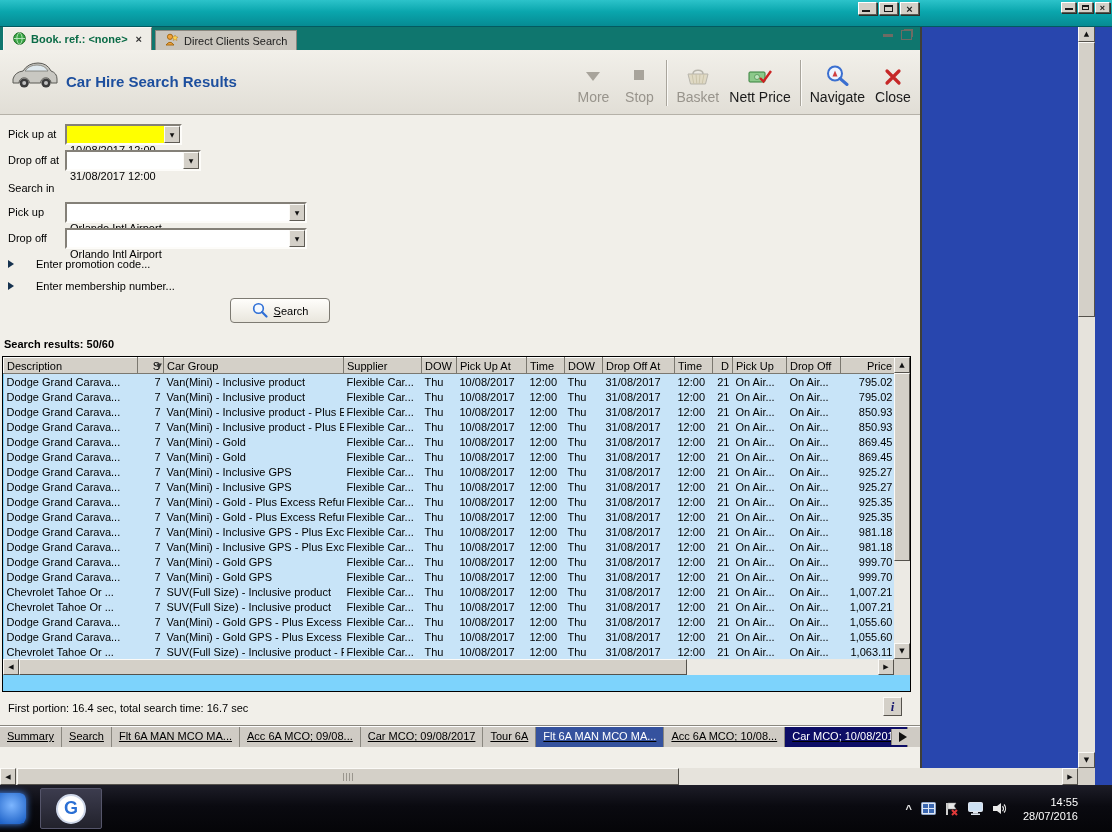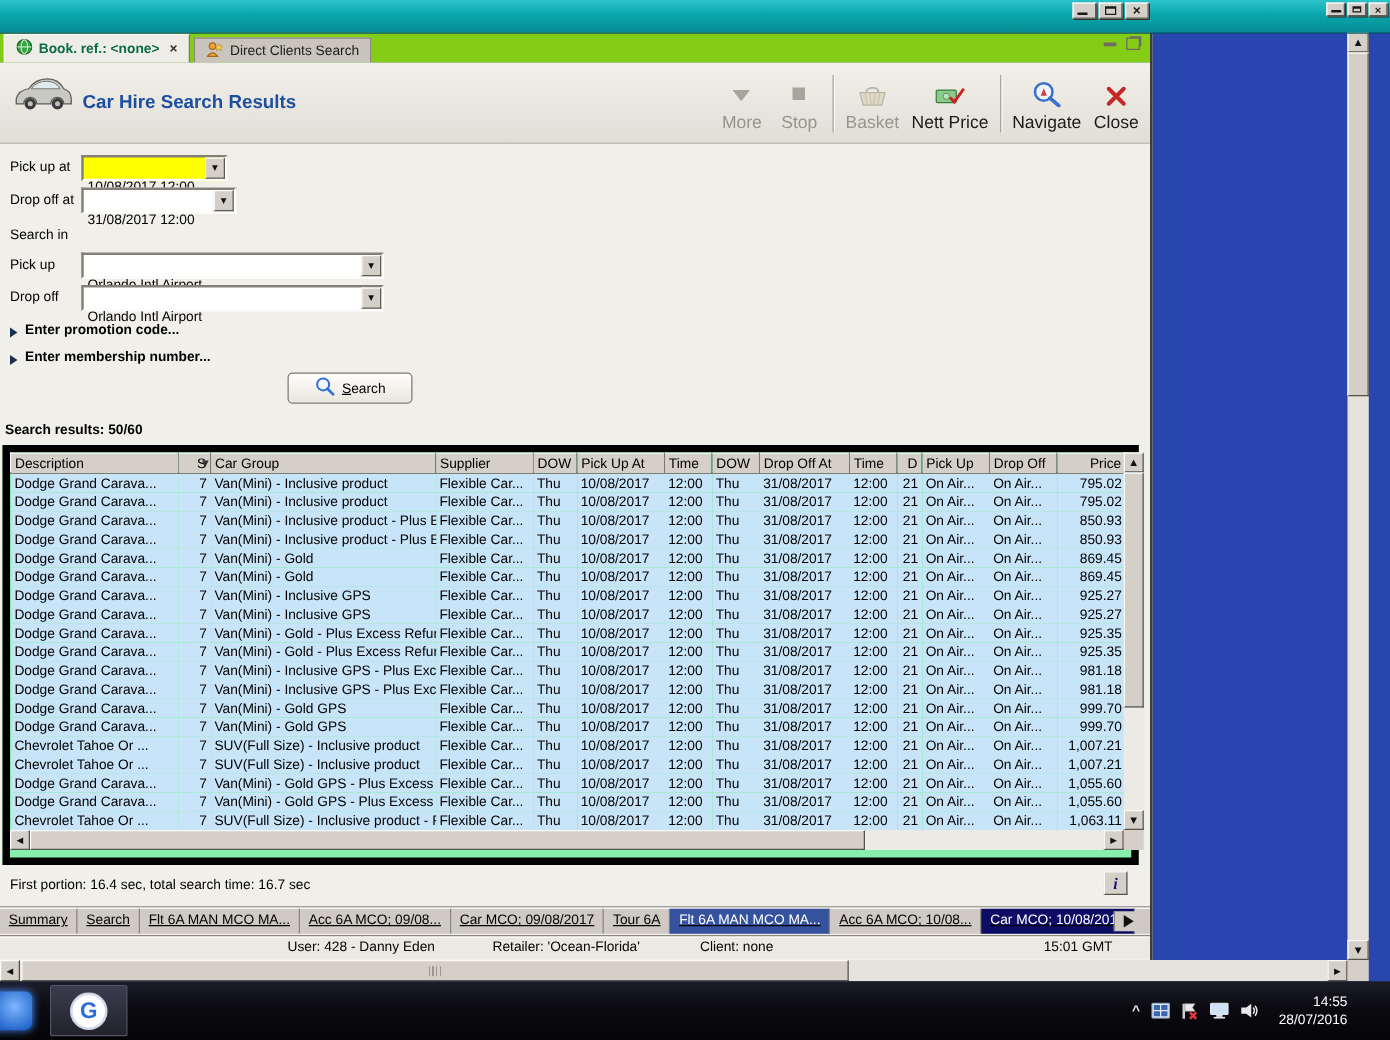--- a/index.html
+++ b/index.html
@@ -20,21 +20,21 @@
   .wbtn.small{width:15px;height:11px;}
   .g-min{position:absolute;left:3px;bottom:2px;width:8px;height:2px;background:#1a1a1a;}
   .g-max{width:9px;height:7px;border:1px solid #1a1a1a;border-top-width:2px;box-sizing:border-box;}
   .wbtn.small .g-max{width:7px;height:5px;}
   .g-x{font-size:11px;line-height:10px;font-weight:bold;color:#1a1a1a;}
   .wbtn.small .g-x{font-size:9px;}
   
   .app{position:absolute;left:0;top:26px;width:922px;height:742px;background:#f1efe9;
     border-right:2px solid #3f3f39;box-sizing:border-box;z-index:5;}
   
-  .doc-tabs{position:absolute;left:0;top:0;width:100%;height:24px;background:#84cc16;
+  .doc-tabs{position:absolute;left:0;top:0;width:100%;height:24px;background:#0f766e;
     border-bottom:3px solid #14532d;display:flex;align-items:flex-end;}
   .dtab{height:20px;display:flex;align-items:center;gap:5px;padding:0 9px;font-size:11px;
     background:#c9c5bd;border:1px solid #8a877f;border-bottom:none;margin-left:3px;color:#1c1c1c;box-sizing:border-box;}
   .dtab.active{background:#efede7;height:23px;border-color:#f8f7f3 #7c7973 #efede7 #f8f7f3;}
   .dtab.active .dtab-label{color:#0a6b46;font-weight:bold;}
   .dtab-close{font-weight:bold;font-size:11px;color:#333;margin-left:3px;}
   .mdi-controls{position:absolute;right:8px;top:4px;display:flex;gap:8px;align-items:center;}
   .g-min2{width:10px;height:3px;background:#6e6b64;}
   .g-rest{width:9px;height:8px;border:1px solid #6e6b64;box-shadow:2px -2px 0 -1px #6e6b64;}
   
@@ -55,28 +55,28 @@
   .flabel{position:absolute;left:8px;font-size:11px;color:#000;}
   .combo{position:absolute;height:21px;background:#fff;border:2px solid;border-color:#848078 #fdfcf9 #fdfcf9 #848078;box-sizing:border-box;}
   .combo.hl{background:var(--field-highlight,#ffff00);}
   .combo .ctext{position:absolute;left:3px;top:2px;right:18px;font-size:11px;white-space:nowrap;overflow:hidden;margin-top:16px;}
   .combo .drop{position:absolute;right:0;top:0;bottom:0;width:16px;background:#d4d0c8;
     border:1px solid;border-color:#fbfaf7 #5f5c55 #5f5c55 #fbfaf7;display:flex;align-items:center;justify-content:center;
     font-size:6px;color:#111;font-family:"DejaVu Sans",sans-serif;box-sizing:border-box;}
   .sitabs{position:absolute;left:65px;display:flex;align-items:flex-end;height:20px;}
   .sitab{font-size:11px;padding:3px 8px;color:#000;}
   .sitab.active{background:#f7f6f1;border:1px solid #8a867e;border-bottom-color:#f7f6f1;padding:2px 8px 3px;}
-  .expander{position:absolute;left:8px;display:flex;align-items:flex-end;gap:6px;font-size:11px;font-weight:bold;}
+  .expander{position:absolute;left:8px;display:flex;align-items:center;gap:22px;font-size:11px;font-weight:normal;}
   .exp-arrow{width:0;height:0;border-top:4px solid transparent;border-bottom:4px solid transparent;border-left:6px solid #16324f;}
   .search-btn{position:absolute;left:230px;top:272px;width:100px;height:25px;display:flex;align-items:center;justify-content:center;gap:6px;
     font-size:11px;color:#000;background:linear-gradient(180deg,#fffefb,#e9e6dd);border:1px solid #7d7a72;border-radius:4px;
     font-family:"Liberation Sans",sans-serif;}
   
   .results-label{position:absolute;left:4px;top:312px;font-size:11px;font-weight:bold;}
-  .results-area{position:absolute;left:2px;top:330px;width:909px;height:336px;border:6px solid #000000;background:#86efac;box-sizing:border-box;}
+  .results-area{position:absolute;left:2px;top:330px;width:909px;height:336px;border:1px solid #000000;background:#7dd3fc;box-sizing:border-box;}
   #results-table{position:absolute;left:0;top:0;border-collapse:collapse;table-layout:fixed;width:891px;font-size:11px;}
   #results-table th{background:#d4d0c8;border:1px solid;border-color:#fdfdfa #7b7870 #7b7870 #fdfdfa;
     font-weight:normal;text-align:left;padding:1px 3px;white-space:nowrap;overflow:hidden;height:13px;font-size:11px;position:relative;}
   #results-table td{background:var(--row-blue,#c8e4f8);padding:0 3px;height:15px;font-size:11px;white-space:nowrap;overflow:hidden;}
   #results-table .ar{text-align:right;}
   .filter-ic{position:absolute;right:1px;top:4px;font-size:7px;color:#333;font-family:"DejaVu Sans",sans-serif;}
   .sbtn{position:absolute;width:16px;height:16px;background:#d4d0c8;border:1px solid;border-color:#fbfaf7 #55524c #55524c #fbfaf7;
     display:flex;align-items:center;justify-content:center;font-size:7px;color:#111;font-family:"DejaVu Sans",sans-serif;box-sizing:border-box;}
   .vscroll{position:absolute;left:891px;top:0;width:16px;height:302px;background:#eceae4;}
   .vscroll .up{top:0;left:0;}
@@ -268,21 +268,21 @@
       </div>
     </div>
 
     <span class="flabel" style="top:102px">Pick up at</span>
     <div class="combo hl" style="left:65px;top:98px;width:117px">
       <span class="ctext">10/08/2017 12:00</span>
       <span class="drop">▼</span>
     </div>
 
     <span class="flabel" style="top:128px">Drop off at</span>
-    <div class="combo" style="left:65px;top:124px;width:124px">
+    <div class="combo" style="left:65px;top:124px;width:136px">
       <span class="ctext">31/08/2017 12:00</span>
       <span class="drop">▼</span>
     </div>
 
     <span class="flabel" style="top:156px">Search in</span>
 
     <span class="flabel" style="top:180px">Pick up</span>
     <div class="combo" style="left:65px;top:176px;width:242px">
       <span class="ctext">Orlando Intl Airport</span>
       <span class="drop">▼</span>
@@ -686,26 +686,20 @@
           <div class="btab normal">Tour 6A</div>
           <div class="btab highlight">Flt 6A MAN MCO MA...</div>
           <div class="btab normal">Acc 6A MCO; 10/08...</div>
           <div class="btab selected">Car MCO; 10/08/2017</div>
         </div>
       <div class="btab-arrow">
         <span class="tri-right"></span>
       </div>
     </div>
 
-    <div class="statusbar">
-      <span class="sb-user">User: 428 - Danny Eden</span>
-      <span class="sb-retailer">Retailer: 'Ocean-Florida'</span>
-      <span class="sb-client">Client: none</span>
-      <span class="sb-time">15:01 GMT</span>
-    </div>
   </div>
 
   <div class="bg-vscroll">
     <div class="sbtn up">▲</div>
     <div class="bg-vthumb"></div>
     <div class="sbtn down">▼</div>
   </div>
   <div class="bg-hscroll">
     <div class="sbtn left">◀</div>
     <div class="bg-hthumb"></div>

